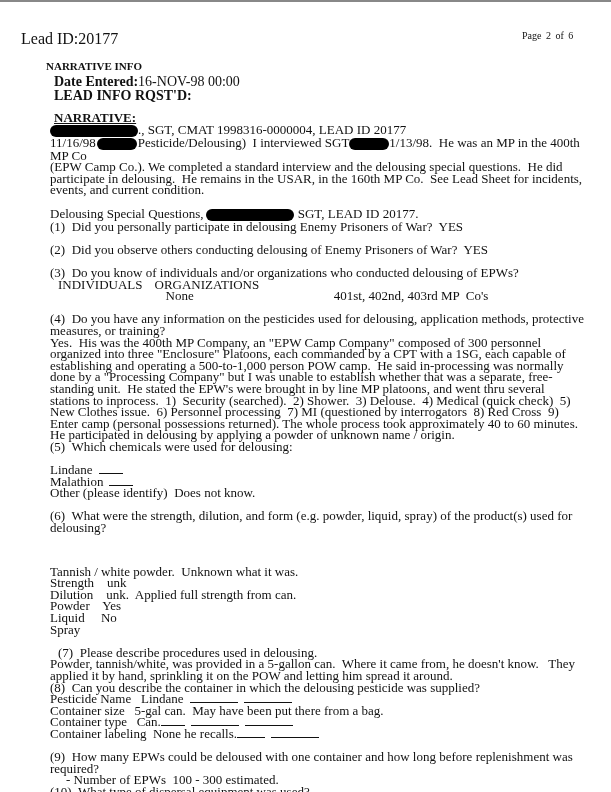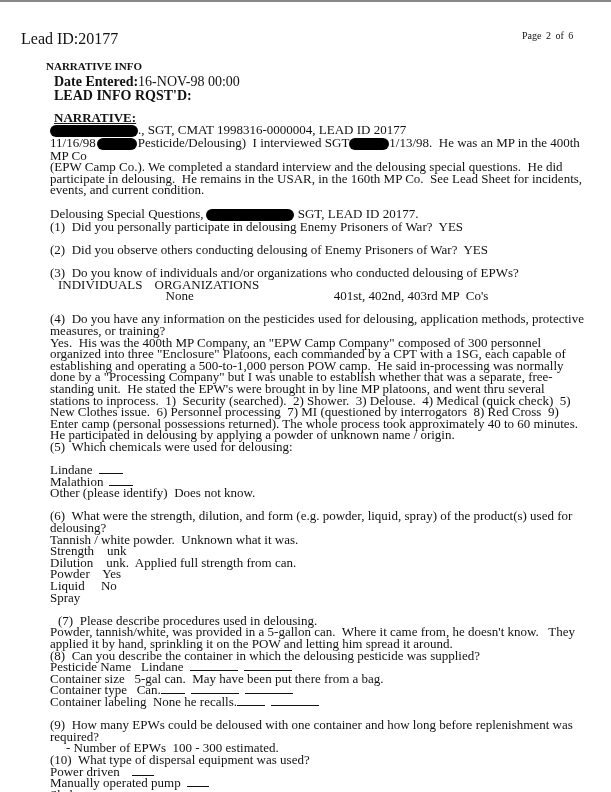--- a/index.html
+++ b/index.html
@@ -51,21 +51,21 @@
   <div class="gap"></div>
   <p class="p" style="margin-left:-4px;">(4)  Do you have any information on the pesticides used for delousing, application methods, protective measures, or training?</p>
   <p class="p" style="margin-left:-4px;">Yes.  His was the 400th MP Company, an "EPW Camp Company" composed of 300 personnel organized into three "Enclosure" Platoons, each commanded by a CPT with a 1SG, each capable of establishing and operating a 500-to-1,000 person POW camp.  He said in-processing was normally done by a "Processing Company" but I was unable to establish whether that was a separate, free-standing unit.  He stated the EPW's were brought in by line MP platoons, and went thru several stations to inprocess.  1)  Security (searched).  2) Shower.  3) Delouse.  4) Medical (quick check)  5) New Clothes issue.  6) Personnel processing  7) MI (questioned by interrogators  8) Red Cross  9) Enter camp (personal possessions returned). The whole process took approximately 40 to 60 minutes.  He participated in delousing by applying a powder of unknown name / origin.</p>
   <p class="p" style="margin-left:-4px;">(5)  Which chemicals were used for delousing:</p>
   <div class="gap"></div>
   <p class="p" style="margin-left:-4px;"><span>Lindane</span><span class="blank" style="width:24px;"></span></p>
   <p class="p" style="margin-left:-4px;"><span>Malathion</span><span class="blank" style="width:24px;"></span></p>
   <p class="p" style="margin-left:-4px;">Other (please identify)  Does not know.</p>
   <div class="gap"></div>
   <p class="p" style="margin-left:-4px;">(6)  What were the strength, dilution, and form (e.g. powder, liquid, spray) of the product(s) used for delousing?</p>
-  <p class="p" style="margin-left:-4px;">Tannish / white powder.  Unknown what it was.</p>
+  <p class="p" style="margin-left:-4px;margin-top:32px;">Tannish / white powder.  Unknown what it was.</p>
   <p class="p" style="margin-left:-4px;">Strength    unk</p>
   <p class="p" style="margin-left:-4px;">Dilution    unk.  Applied full strength from can.</p>
   <p class="p" style="margin-left:-4px;">Powder    Yes</p>
   <p class="p" style="margin-left:-4px;">Liquid     No</p>
   <p class="p" style="margin-left:-4px;">Spray</p>
   <div class="gap"></div>
   <p class="p" style="margin-left:-4px;padding-left:8px;">(7)  Please describe procedures used in delousing.</p>
   <p class="p" style="margin-left:-4px;">Powder, tannish/white, was provided in a 5-gallon can.  Where it came from, he doesn't know.   They applied it by hand, sprinkling it on the POW and letting him spread it around.</p>
   <p class="p" style="margin-left:-4px;">(8)  Can you describe the container in which the delousing pesticide was supplied?</p>
   <p class="p" style="margin-left:-4px;"><span>Pesticide Name   Lindane</span><span class="blank" style="width:48px;"></span><span class="blank" style="width:48px;"></span></p>

